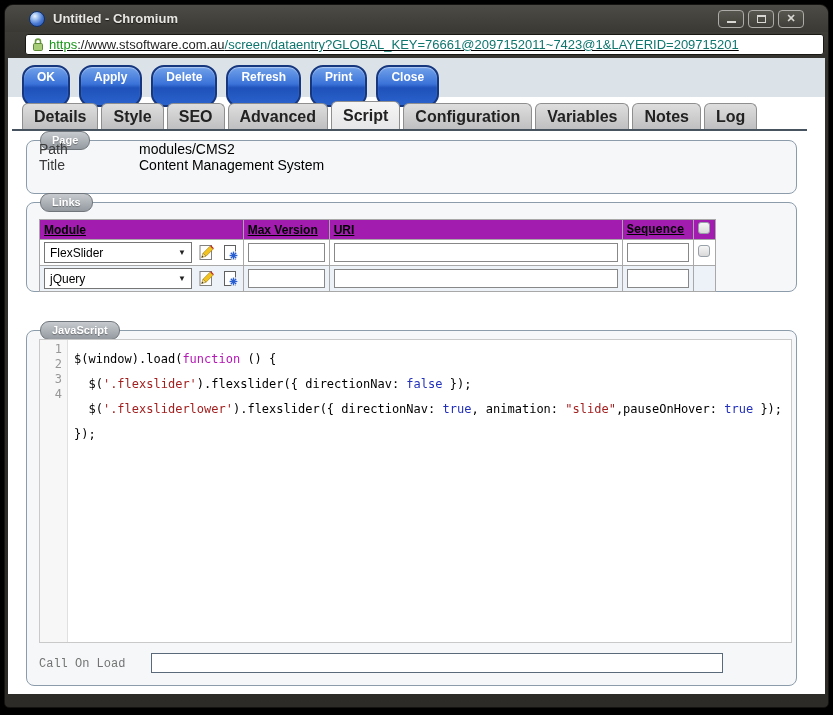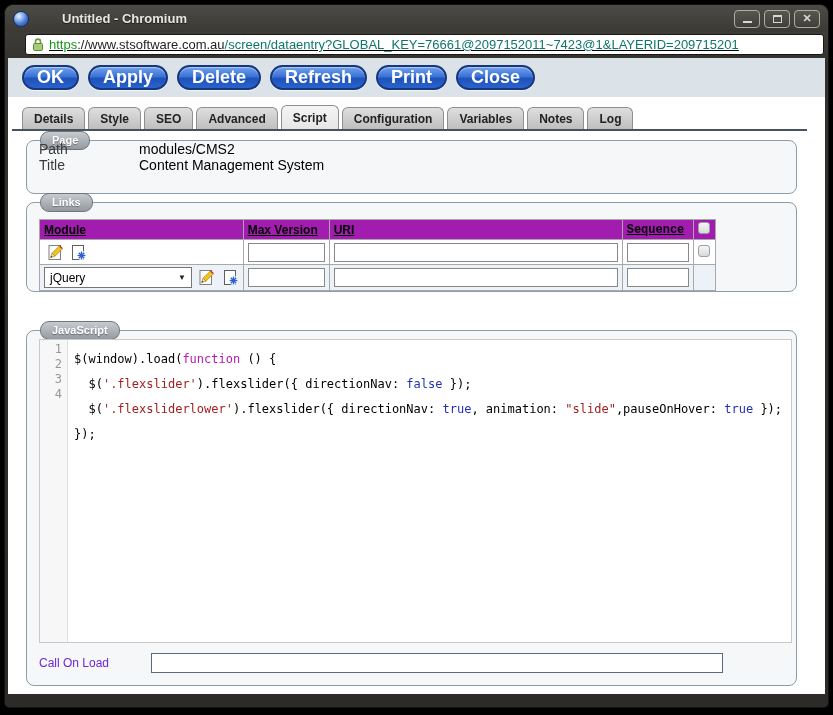--- a/index.html
+++ b/index.html
@@ -5,23 +5,23 @@
   * { margin:0; padding:0; box-sizing:border-box; }
   html,body { width:833px; height:715px; background:#000; overflow:hidden;
               font-family:"Liberation Sans", sans-serif; }
 
   
   .window { position:absolute; left:4px; top:4px; width:825px; height:704px;
             background:linear-gradient(#474640,#32312d 60px,#2c2b27);
             border:1px solid #141311; border-radius:9px 9px 5px 5px;
             box-shadow:0 3px 10px rgba(0,0,0,.9); }
   .titlebar { position:absolute; top:0; left:0; right:0; height:27px;
-              display:flex; align-items:center; padding:0 8px;
+              display:flex; align-items:center; padding:0 24px;
               border-radius:9px 9px 0 0;
-              background:linear-gradient(#4c4b45,#3a3934);gap:25px; }
+              background:linear-gradient(#4c4b45,#3a3934); }
   .chromium-icon { width:16px; height:16px; border-radius:50%;
        background:radial-gradient(circle at 35% 30%, #eaf3fd 0%, #a9c8f2 22%, #4878d2 58%, #1d4da6 100%);
        border:1px solid #10306c; }
   .title { color:#e9e7e3; font-weight:bold; font-size:13px; margin-left:8px;
            text-shadow:0 1px 1px rgba(0,0,0,.6); }
   .win-controls { margin-left:auto; display:flex; gap:4px; }
   .wbtn { width:26px; height:18px; border:1px solid #aeaca8; border-radius:4px;
           background:linear-gradient(#57564f,#403f39);
           display:flex; align-items:center; justify-content:center; cursor:default; }
   .glyph-min { width:9px; height:2px; background:#d9d7d3; margin-top:6px; }
@@ -35,30 +35,30 @@
   .padlock { margin-right:5px; flex:0 0 auto; }
   .url-scheme { color:#189618; }
   .url-host { color:#1f1f1f; }
   .url-path { color:#0f766e; }
 
   
   .viewport { position:absolute; left:3px; right:3px; top:53px; bottom:13px;
               background:#fff; overflow:hidden; }
   .btn-strip { position:absolute; top:0; left:0; right:0; height:39px;
                background:#dce3e8; display:flex; gap:9px; padding:7px 0 0 14px; }
-  .blue-btn { height:25px; padding:0 13px; border-radius:13px; color:#fff;
-              font-size:18px; font-weight:bold; line-height:21px;
+  .blue-btn { height:42px; padding:0 13px; border-radius:13px; color:#fff;
+              font-size:12px; font-weight:bold; line-height:21px;
               background:linear-gradient(#72a2ea 0%, #3a72d8 45%, #1f52ba 55%, #2a62cc 100%);
               border:2px solid #16367e; cursor:pointer;
               box-shadow:0 1px 1px rgba(255,255,255,.7), inset 0 1px 1px rgba(255,255,255,.45); }
 
   .tabstrip { position:absolute; top:47px; left:4px; right:18px; height:26px;
               display:flex; align-items:flex-end; gap:3px; padding-left:10px;
               border-bottom:2px solid #47545f; }
-  .tab { padding:4px 11px 3px; font-size:12px; font-weight:bold; color:#222;
+  .tab { padding:4px 11px 3px; font-size:16px; font-weight:bold; color:#222;
          background:linear-gradient(#dedede,#bfbfc1);
          border:1px solid #8f8f8f; border-bottom:none; border-radius:6px 6px 0 0;
          cursor:pointer; }
   .tab.active { background:linear-gradient(#f5f5f5,#e6e6e8); padding:5px 11px 4px; }
 
   .content { position:absolute; top:74px; left:10px; right:28px; bottom:0; }
 
   .fieldset { position:absolute; left:8px; right:0; background:#f5f7f9;
               border:1px solid #8c9cab; border-radius:8px; }
   .legend { position:absolute; top:-10px; left:13px; padding:2px 11px 3px;
@@ -105,21 +105,21 @@
   .gutter div { font-family:"DejaVu Sans Mono", monospace; font-size:12px;
                 line-height:15px; color:#979797; }
   .code { padding:2px 0 0 6px; flex:1; }
   .code div { font-family:"DejaVu Sans Mono", monospace; font-size:12px;
               line-height:15px; white-space:pre; color:#000;margin-top:10px; }
   .tok-p { color:#000; } .tok-k { color:#b517b5; }
   .tok-s { color:#a31f1f; } .tok-b { color:#2230bb; }
 
   .call-row { position:absolute; left:12px; bottom:12px; height:20px; width:100%;
               font-size:12px; line-height:20px; }
-  .call-row .flabel { width:100px; color:#6d28d9; }
+  .call-row .flabel { width:100px; color:#737373;font-family:Liberation Mono, monospace; }
   .call-input { position:absolute; left:112px; top:0; width:572px; height:20px;
                 border:1px solid #5a6a7a; background:#fff; font-size:12px; padding:0 3px; }
 </style>
 </head>
 <body>
 
 <div class="window">
   <div class="titlebar">
     <div class="chromium-icon"></div>
     <div class="title">Untitled - Chromium</div>
@@ -189,20 +189,24 @@
               <th class="col-module">Module</th>
               <th class="col-maxv">Max Version</th>
               <th class="col-uri">URI</th>
               <th class="col-seq">Sequence</th>
               <th class="col-cb"><span class="cbx"></span></th>
             </tr>
           </thead>
           <tbody id="links-tbody">
               <tr>
     <td class="cell-module">
+      <span class="selectbox">
+                    <span class="sel-text">FlexSlider</span>
+                    <span class="sel-arrow">▼</span>
+                  </span>
       <span class="icon-btn">
         <svg width="17" height="17" viewBox="0 0 17 17">
           <rect x="2" y="1.5" width="11.5" height="14" fill="#fdfdfd" stroke="#808080"></rect>
           <polygon points="12,2.2 15,5.2 15.9,4.3 13,1.3" fill="#cc2222"></polygon>
           <polygon points="5,9.2 12,2.2 15,5.2 8,12.2" fill="#f2c21f" stroke="#9a7a10" stroke-width="0.6"></polygon>
           <polygon points="3.6,13.6 5,9.2 8,12.2" fill="#f6e29a" stroke="#9a7a10" stroke-width="0.6"></polygon>
           <polygon points="3.6,13.6 4.2,11.8 5.4,13" fill="#222"></polygon>
         </svg>
       </span>
       <span class="icon-btn">

